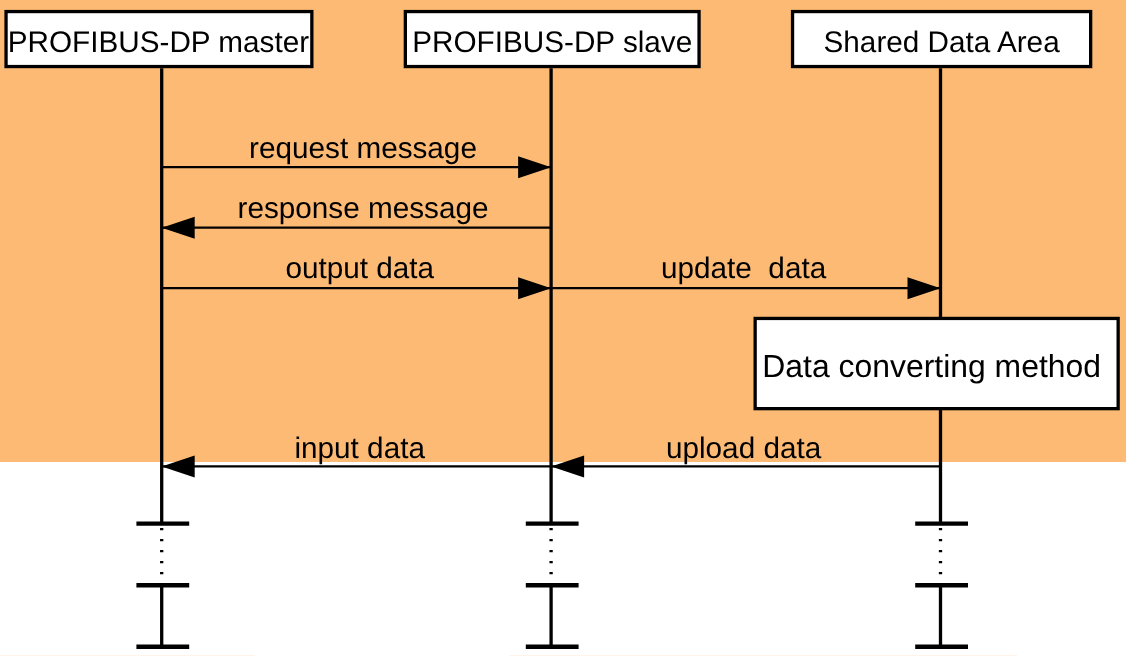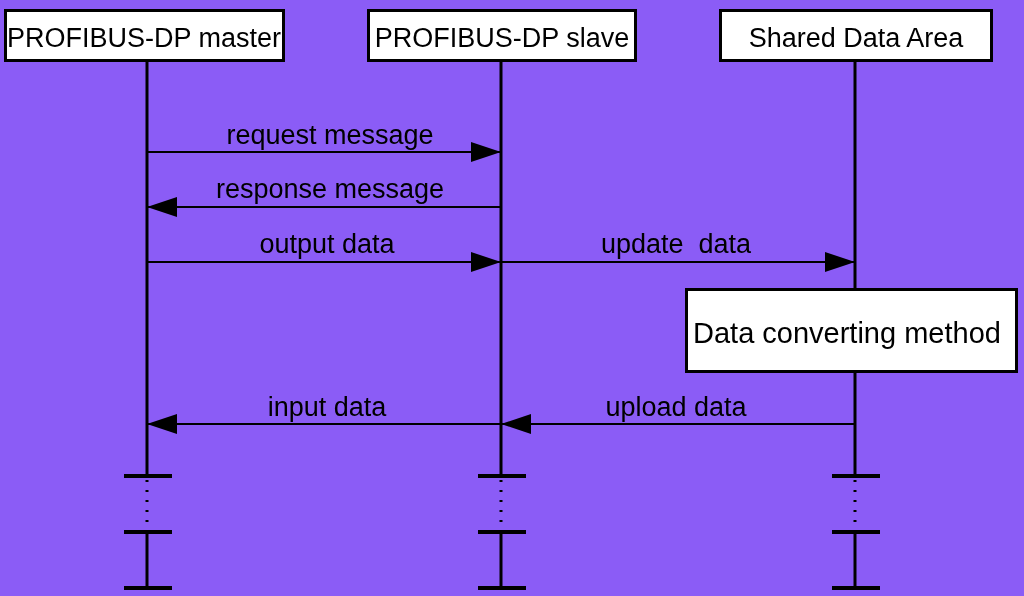--- a/index.html
+++ b/index.html
@@ -9,22 +9,22 @@
   }
   body {
     width: 1024px;
     height: 596px;
     overflow: hidden;
     font-family: "Liberation Sans", sans-serif;
   }
   #diagram-root {
     position: relative;
     width: 1024px;
-    height: 596px;
-    background: #8b5cf6;
+    height: 420px;
+    background: #fdba74;
     text-align: right;
   }
   svg.diagram {
     display: block;
     width: 1024px;
     height: 596px;
   }
   .lifeline-box-rect {
     fill: #ffffff;
     stroke: #000000;

